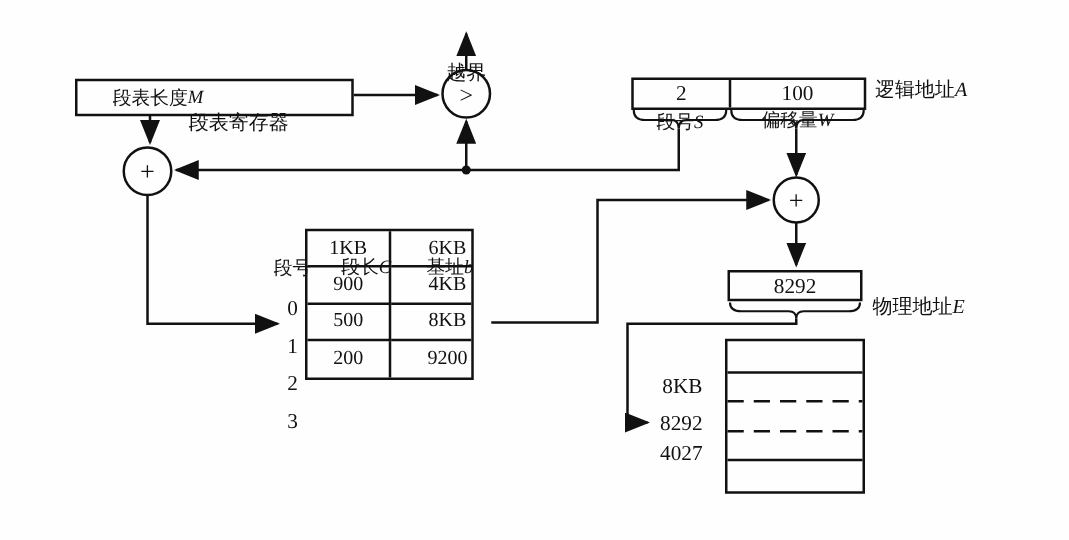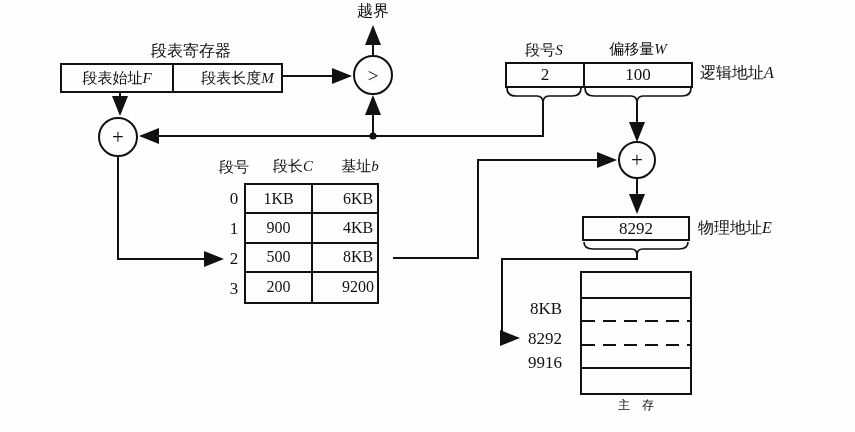--- a/index.html
+++ b/index.html
@@ -2,21 +2,21 @@
 <html><head>
 <meta charset="utf-8">
 <style>
   html,body{margin:0;padding:0;background:#fff;}
   .stage{
     position:relative;width:855px;height:432px;background:#fefefe;
     font-family:"Liberation Serif","DejaVu Serif",serif;color:#111;
     overflow:hidden;
   }
   .lbl{position:absolute;white-space:nowrap;line-height:1.15;}
-  .c{text-align:center;}
+  .c{text-align:center;margin-top:48px;}
   .r{text-align:right;}
   .var{font-style:italic;font-family:"Liberation Serif","DejaVu Serif",serif;}
   .cjk{font-size:15px;}
   .cjk16{font-size:16px;}
   .num{font-size:17px;}
   .box{position:absolute;border:2px solid #111;box-sizing:border-box;display:flex;background:transparent;}
   .box .cell{flex:none;display:flex;align-items:center;justify-content:center;box-sizing:border-box;}
   .box .cell + .cell{border-left:2px solid #111;}
   .segtable{
     position:absolute;left:244px;top:183px;width:135px;height:121px;
@@ -94,24 +94,20 @@
       <text x="118" y="144" font-size="21">+</text>
       <text x="373" y="82" font-size="19">&gt;</text>
       <text x="637" y="167" font-size="21">+</text>
     </g>
   </svg>
 
   <div class="lbl c cjk16" style="left:349px;top:2px;width:48px;">越界</div>
 
   <div class="lbl c cjk16" style="left:118px;top:42px;width:146px;">段表寄存器</div>
   <div class="box" style="left:60px;top:63px;width:223px;height:30px;">
-    <div class="cell cjk" style="width:110px;">
-        <span>段表始址</span>
-        <span class="var">F</span>
-      </div>
     <div class="cell cjk" style="width:109px;padding-left:20px;">
         <span>段表长度</span>
         <span class="var">M</span>
       </div>
   </div>
 
   <div class="lbl c cjk" style="left:505px;top:42px;width:78px;"><span>段号</span><span class="var">S</span></div>
   <div class="lbl c cjk" style="left:583px;top:41px;width:110px;"><span>偏移量</span><span class="var">W</span></div>
   <div class="box" style="left:505px;top:62px;width:188px;height:26px;">
     <div class="cell num" style="width:76px;">
@@ -141,21 +137,21 @@
     <div class="tcell lastcol">8KB</div>
     <div class="tcell lastrow">200</div>
     <div class="tcell lastcol lastrow">9200</div>
   </div>
 
   <div class="box" style="left:582px;top:216px;width:108px;height:25px;">
     <div class="cell num" style="width:104px;">
         <span>8292</span>
       </div>
   </div>
-  <div class="lbl cjk16" style="left:698px;top:219px;"><span>物理地址</span><span class="var">E</span></div>
+  <div class="lbl cjk16" style="left:698px;top:237px;"><span>物理地址</span><span class="var">E</span></div>
 
   <div class="membox"></div>
   <div class="lbl r num" style="left:512px;top:299px;width:50px;">8KB</div>
   <div class="lbl r num" style="left:512px;top:329px;width:50px;">8292</div>
-  <div class="lbl r num" style="left:512px;top:353px;width:50px;">9916</div>
+  <div class="lbl r num" style="left:512px;top:353px;width:50px;">4027</div>
   <div class="lbl c" style="left:580px;top:399px;width:112px;font-size:12px;">主　存</div>
 
 </div>
 
 </body></html>

